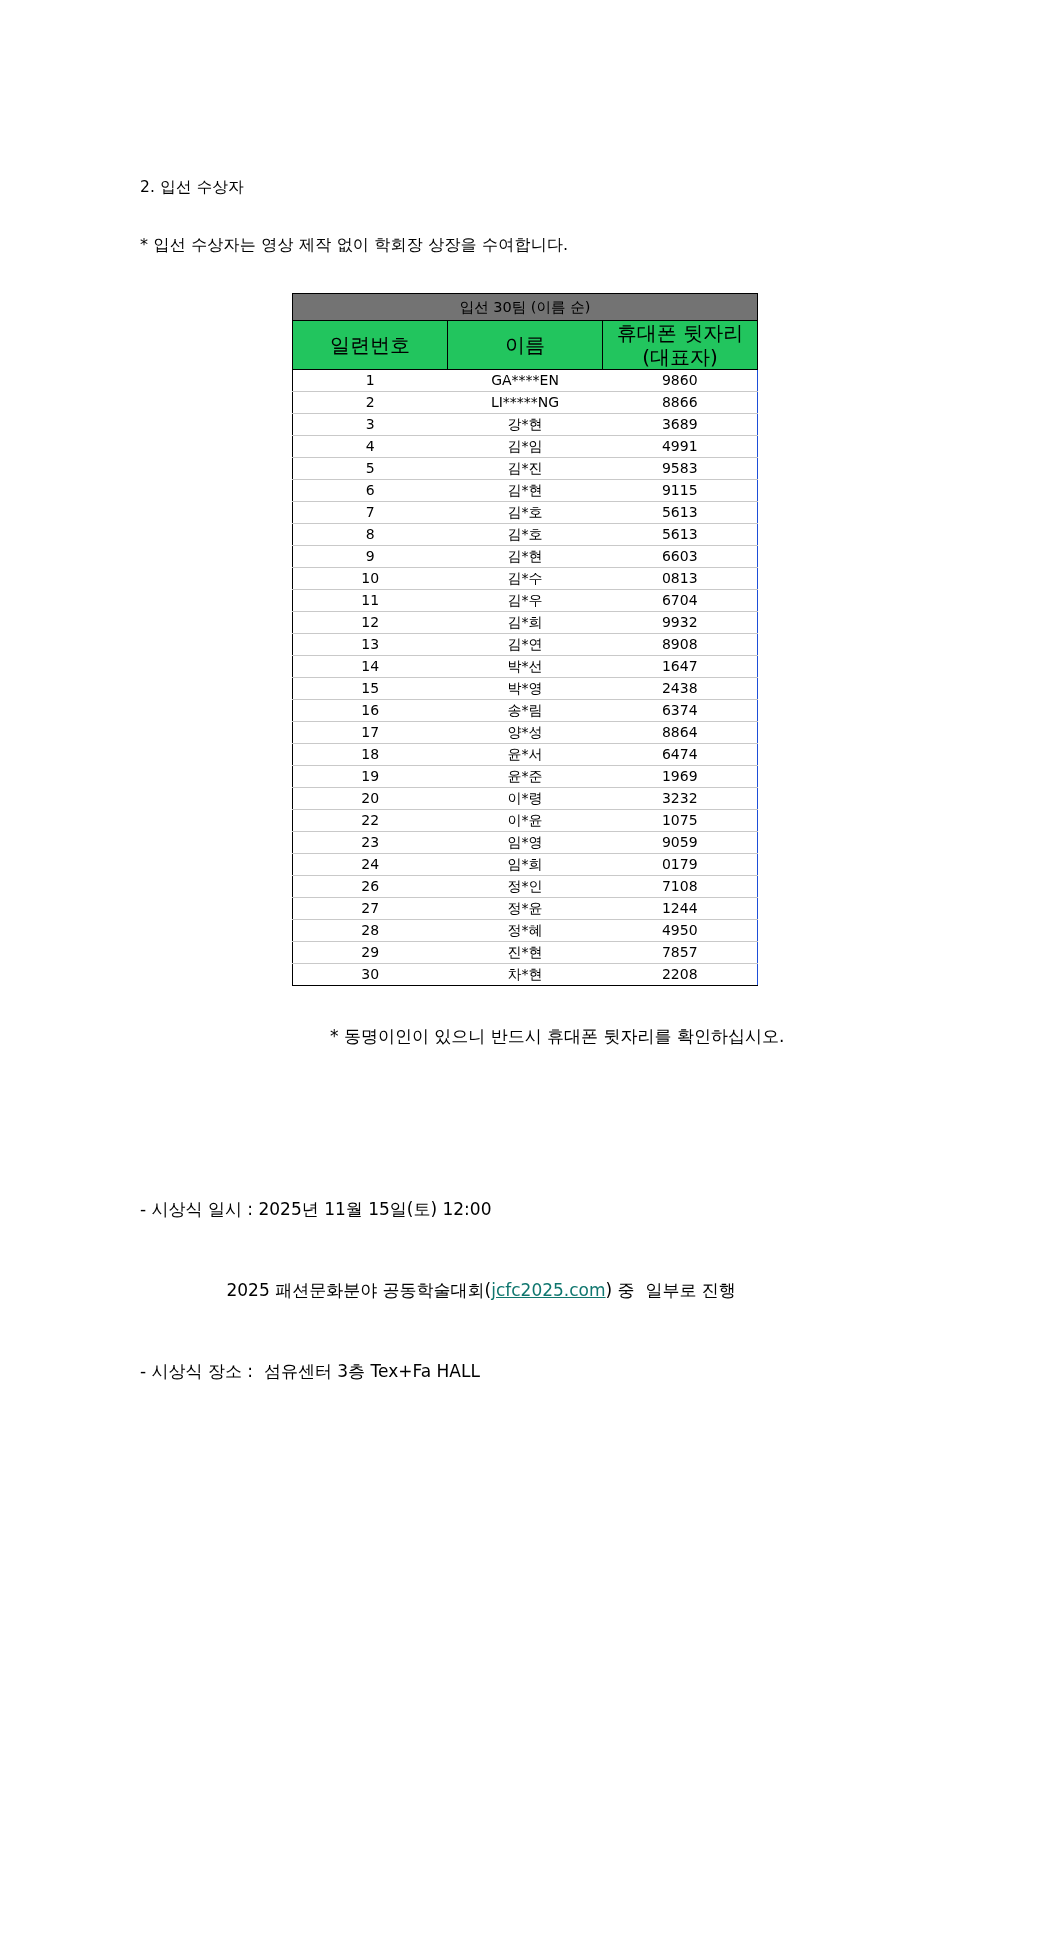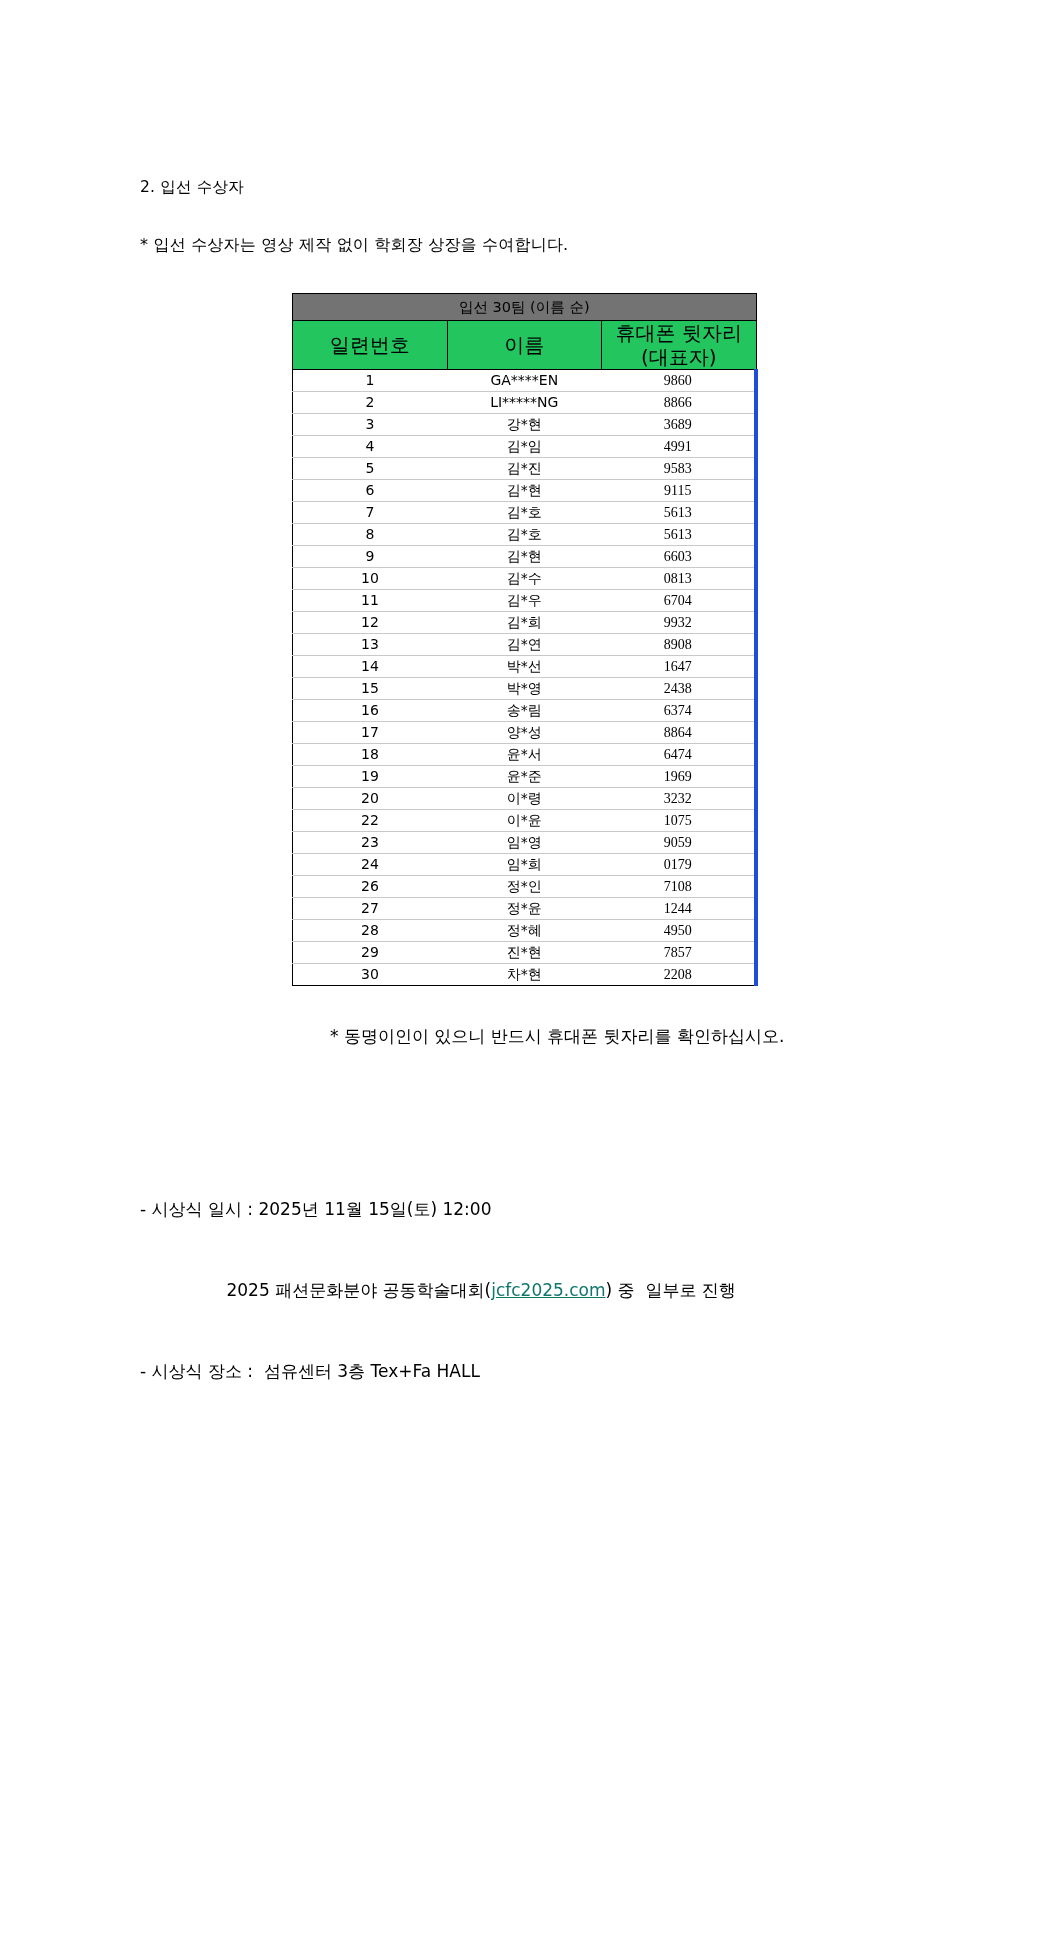--- a/index.html
+++ b/index.html
@@ -72,22 +72,21 @@
   table.awards tbody td {
     border-left: none;
     border-right: none;
     border-top: none;
     border-bottom: 1px solid #c9c9c9;
   }
   table.awards tbody tr td:first-child {
     border-left: 1px solid #000000;
   }
   table.awards tbody tr td:last-child {
-    border-right: 4px solid #1d4ed8;
-    font-family: Liberation Serif, serif;
+    border-right: 1px solid #1d4ed8;
   }
   table.awards tbody tr:last-child td {
     border-bottom: 1px solid #000000;
   }
   .col-no { width: 96px; }
   .col-name { width: 188px; }
   .col-phone { width: 182px; }
 
   .table-note {
     position: absolute;

